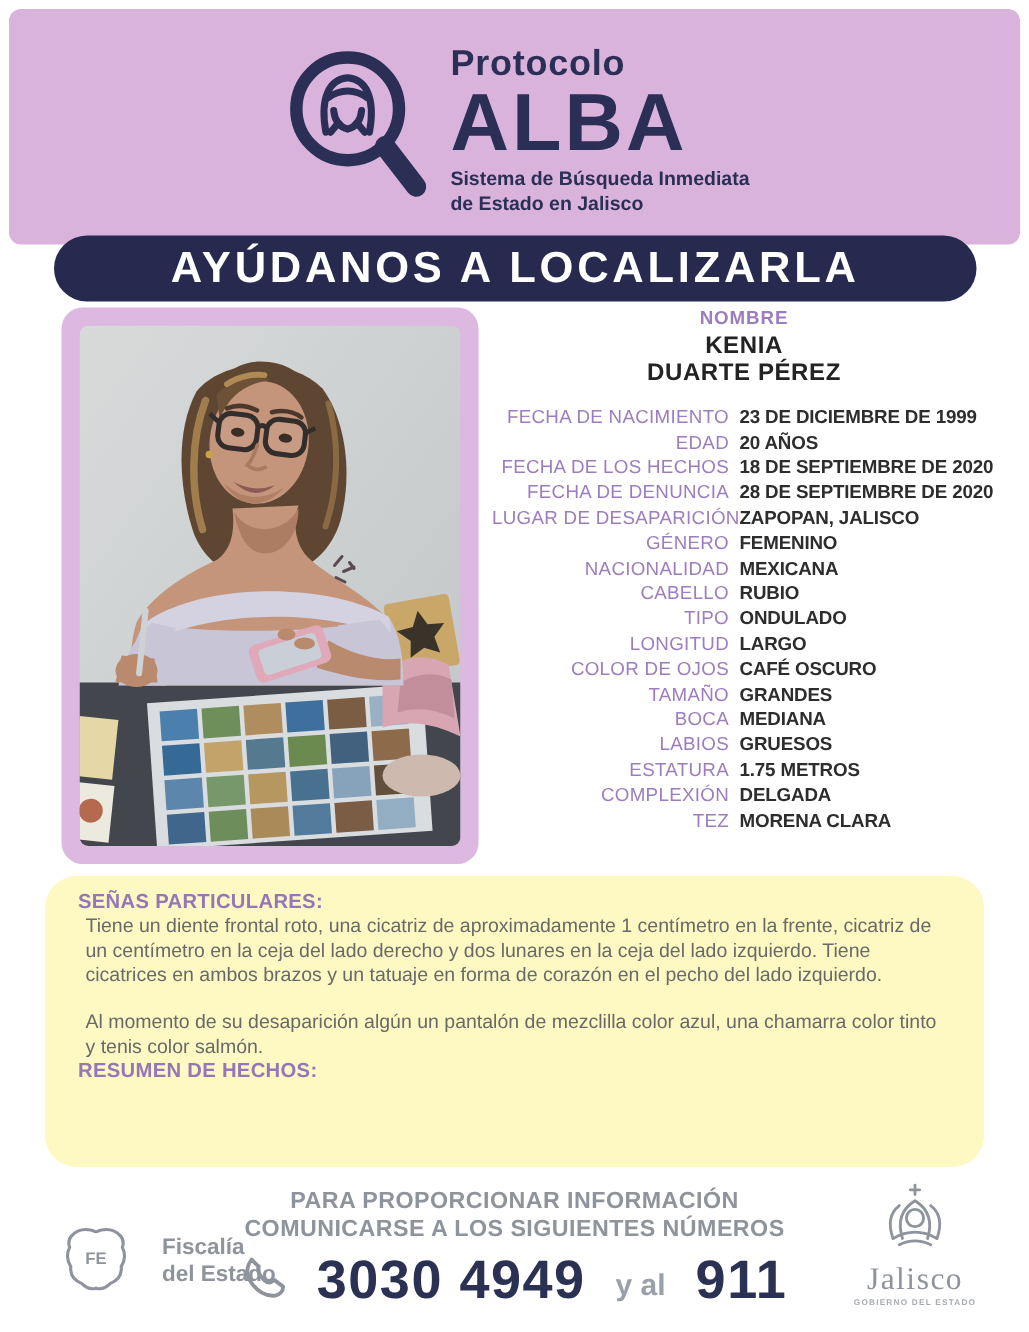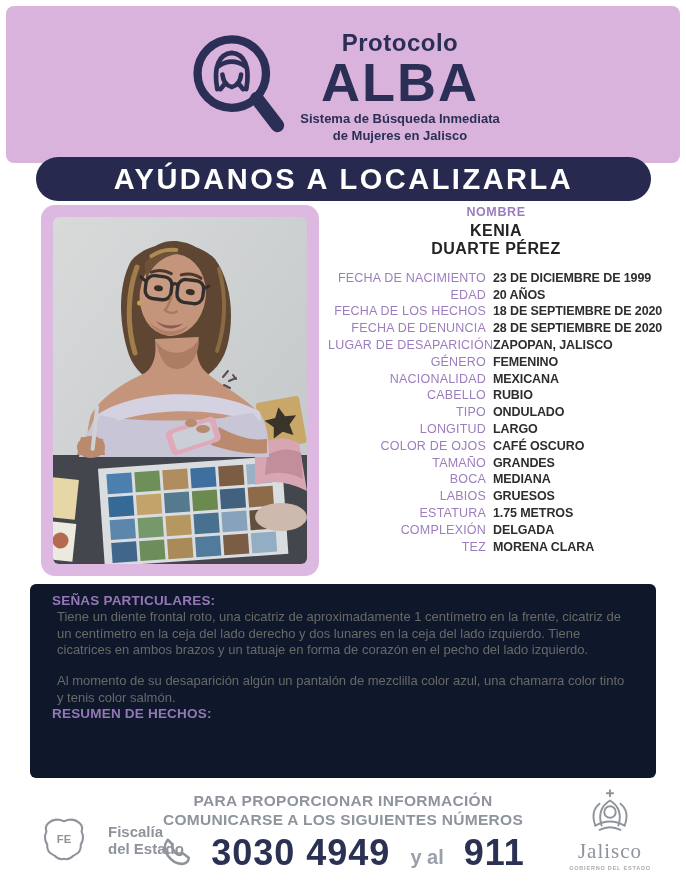--- a/index.html
+++ b/index.html
@@ -3,21 +3,21 @@
 <meta charset="utf-8">
 <style>
   * { margin:0; padding:0; box-sizing:border-box; }
   body { background:#fff; font-family:"Liberation Sans", sans-serif; }
   .page { position:relative; width:686px; height:888px; background:#fff; overflow:hidden; margin:0 auto; }
 
   
   .header { position:absolute; left:6px; top:6px; width:674px; height:157px;
             background:#d9b3dc; border-radius:8px; display:flex; align-items:center; justify-content:center; }
   .logo-wrap { display:flex; align-items:center; gap:10px; margin-top:4px; }
-  .logo-text { text-align:center; color:#2b2e55; }
+  .logo-text { color:#2b2e55; }
   .logo-title-small { font-size:24px; font-weight:bold; letter-spacing:.5px; }
   .logo-title-large { font-size:54px; font-weight:bold; letter-spacing:2px; line-height:.95; }
   .logo-sub { font-size:13px; font-weight:bold; line-height:1.25; margin-top:3px; }
 
   
   .banner { position:absolute; left:36px; top:157px; width:615px; height:44px;
             background:#272a4e; border-radius:23px; display:flex; align-items:center; justify-content:center; }
   .banner span { color:#fff; font-weight:bold; font-size:29px; letter-spacing:2.5px; }
 
   
@@ -30,21 +30,21 @@
   .name-label { text-align:center; color:#9c7dbd; font-size:12.5px; font-weight:bold; letter-spacing:.6px; }
   .name-line { text-align:center; color:#242324; font-size:16px; font-weight:bold; letter-spacing:.4px; line-height:1.12; }
   .name-line.first { margin-top:3px; }
   .fields { margin-top:13px; }
   .field-row { display:flex; align-items:baseline; height:16.8px; white-space:nowrap; }
   .field-label { width:158px; text-align:right; color:#9c7dbd; font-size:12.5px; letter-spacing:.2px; flex:none; }
   .field-value { margin-left:7px; color:#2d2c2e; font-size:12.5px; font-weight:bold; letter-spacing:-0.1px; }
 
   
   .details-box { position:absolute; left:30px; top:584px; width:626px; height:194px;
-                 background:#0f172a; border-radius:6px; padding:9px 22px 8px 22px; overflow:hidden; }
+                 background:#fef9c3; border-radius:21px; padding:9px 22px 8px 22px; overflow:hidden; }
   .section-title { color:#9577b7; font-weight:bold; font-size:13.5px; letter-spacing:.2px; }
   .section-para { color:#696969; font-size:13px; line-height:1.28; margin:1px 0 0 5px; }
   .para-gap { height:13px; }
 
   
   .footer { position:absolute; left:0; top:788px; width:686px; height:100px; }
   .fiscalia { position:absolute; left:40px; top:24px; display:flex; align-items:center; gap:20px; }
   .fiscalia-name { color:#8e939c; font-weight:bold; font-size:15px; line-height:1.15; }
   .contact { position:absolute; left:143px; top:4px; width:400px; text-align:center; }
   .contact-line { color:#8e939c; font-weight:bold; font-size:15.5px; line-height:1.2; letter-spacing:.3px; }
@@ -72,21 +72,21 @@
             <path d="M35 44 Q36 54 44 56 Q52 54 53 44"></path>
             <path d="M33 58 L38 52 M55 58 L50 52"></path>
           </g>
         </svg>
       </span>
       <div class="logo-text">
         <div class="logo-title-small">Protocolo</div>
         <div class="logo-title-large">ALBA</div>
         <div class="logo-sub">
           <div>Sistema de Búsqueda Inmediata</div>
-          <div>de Mujeres en Jalisco</div>
+          <div>de Estado en Jalisco</div>
         </div>
       </div>
     </div>
   </div>
 
   <div class="banner">
     <span>AYÚDANOS A LOCALIZARLA</span>
   </div>
 
   <div class="photo-frame">

